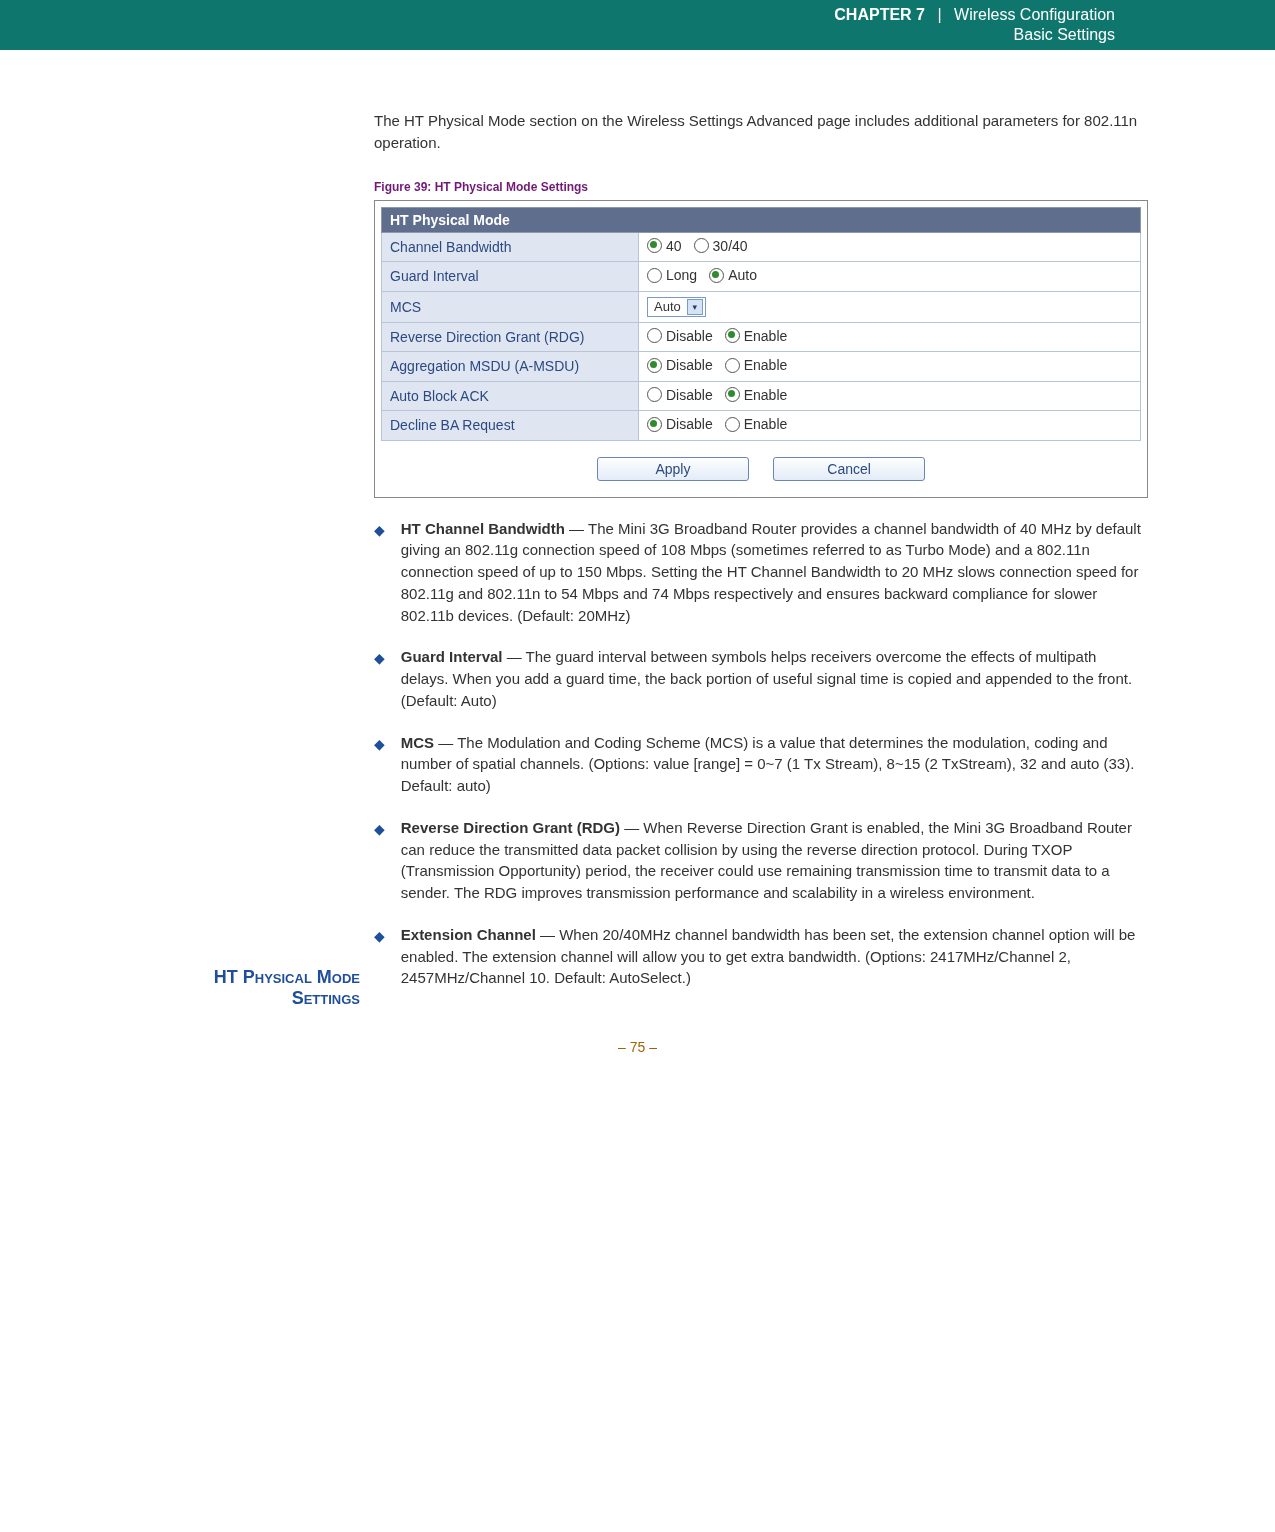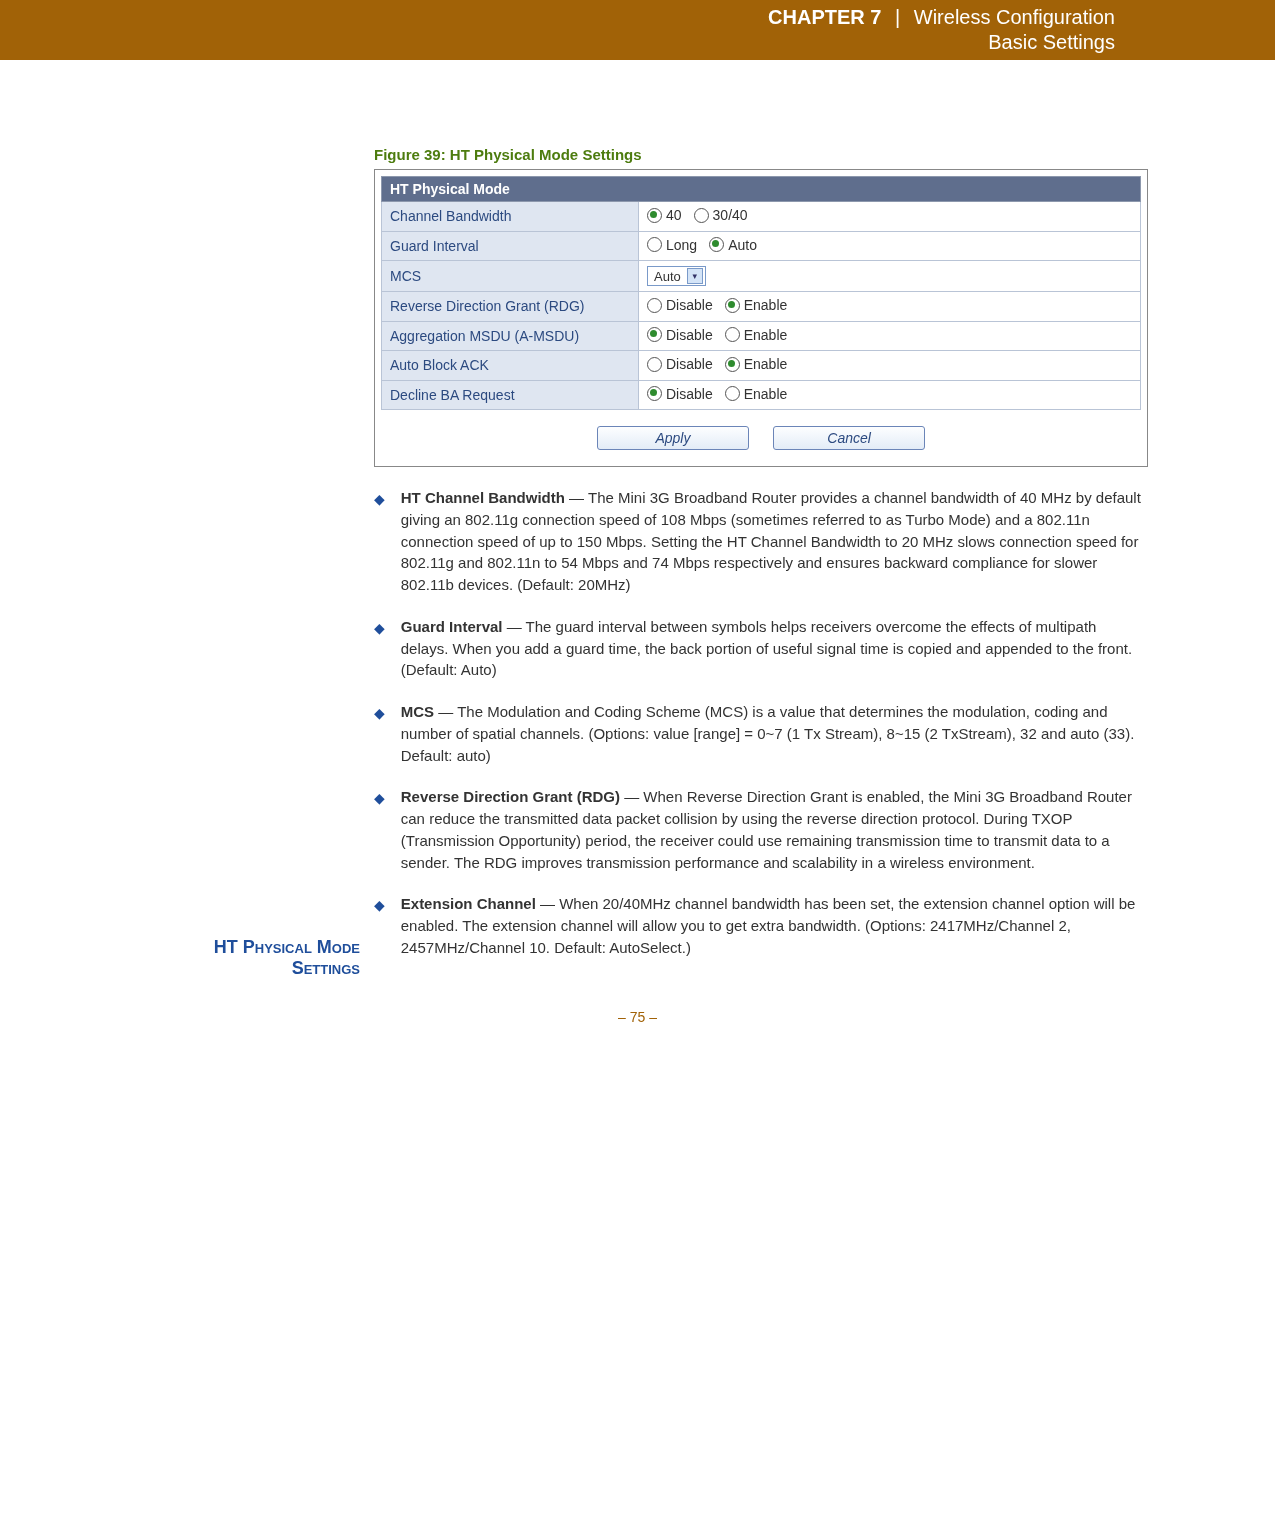--- a/index.html
+++ b/index.html
@@ -7,25 +7,25 @@
     font-family: Verdana, sans-serif;
     font-size: 15px;
     color: #333;
     width: 1275px;
     background: #fff;
   }
   .page {
     padding-bottom: 40px;
   }
   .topbar {
-    background: #a16207;
+    background: #0f766e;
     color: #fff;
     padding: 6px 160px 6px 0;
     text-align: right;
-    font-size: 20px;
+    font-size: 16px;
   }
   .topbar .chap {
     font-weight: bold;
     text-transform: uppercase;
   }
   .topbar .sep {
     padding: 0 8px;
   }
   .topbar .sub {
     display: block;
@@ -48,23 +48,23 @@
   }
   .side-title .l1 { font-variant: small-caps; }
   .side-title .l2 { font-variant: small-caps; display:block;}
   .main {
     flex: 1;
   }
   .intro {
     line-height: 1.45;
   }
   .fig-caption {
-    color: #4d7c0f;
-    font-weight: bold;
-    font-size: 15px;
+    color: #701a75;
+    font-weight: bold;
+    font-size: 12px;
     margin: 26px 0 6px 0;
   }
   .fig-box {
     border: 1px solid #888;
     padding: 6px;
     background: #fff;
     width: 760px;
   }
   table.settings {
     width: 100%;
@@ -99,21 +99,21 @@
   }
   .circle.sel::after{content:"";position:absolute;top:2px;left:2px;width:7px;height:7px;border-radius:50%;background:#2e8b2e;}
   .select {
     display:inline-flex;align-items:center;border:1px solid #7a9ac9;background:#fff;padding:1px 2px 1px 6px;font-size:13px;
   }
   .select .arrow {
     background:#d4e4f7;border:1px solid #7a9ac9;margin-left:6px;width:14px;height:14px;display:flex;align-items:center;justify-content:center;font-size:9px;color:#336;
   }
   .btnrow { text-align:center; padding:16px 0 10px 0; }
   .btn {
-    display:inline-block;border:1px solid #6b85b8;background:linear-gradient(#fdfeff,#e3ecf7);color:#2c4a80;padding:3px 0;width:150px;margin:0 10px;font-size:14px;text-align:center;border-radius:3px;font-style:italic;
+    display:inline-block;border:1px solid #6b85b8;background:linear-gradient(#fdfeff,#e3ecf7);color:#2c4a80;padding:3px 0;width:150px;margin:0 10px;font-size:14px;text-align:center;border-radius:3px;
   }
   .post-intro {
     margin-top: 44px;
     line-height: 1.45;
   }
   ul.bullets {
     list-style: none;
     padding: 0;
     margin: 20px 0 0 0;
   }
@@ -141,20 +141,21 @@
   <span>Wireless Configuration</span>
   <span class="sub">Basic Settings</span>
 </div>
 
 <div class="content">
   <div class="side-title">
     <span class="l1">HT Physical Mode</span>
     <span class="l2">Settings</span>
   </div>
   <div class="main">
+    <div class="intro">The HT Physical Mode section on the Wireless Settings Advanced page includes additional parameters for 802.11n operation.</div>
     <div class="fig-caption">Figure 39:  HT Physical Mode Settings</div>
 
     <div class="fig-box">
       <table class="settings">
         <tbody>
               <tr>
                 <th colspan="2">HT Physical Mode</th>
               </tr>
         </tbody>
             <tbody id="rows">

